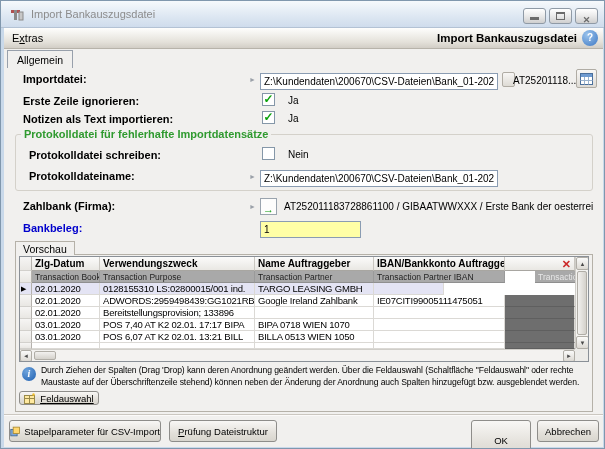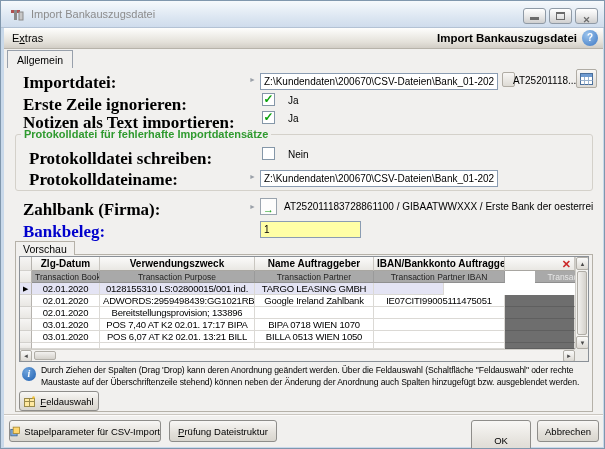--- a/index.html
+++ b/index.html
@@ -30,21 +30,21 @@
 
   
   .tabline { position:absolute; left:3px; top:66px; width:599px; height:1px; background:#98a0ab; }
   .tab { position:absolute; font-size:10.5px; padding:3px 9px 0; height:18px; }
   .tab.active { left:6px; top:49px; background:#f1f0ee; border:1px solid #98a0ab; border-bottom:none; z-index:3; }
   .tab.inactive { left:69px; top:51px; height:16px; background:linear-gradient(#f6f5f3,#e2dfd9); border:1px solid #aaa69e; border-bottom:none; padding-top:2px; }
   .tabpage { position:absolute; left:3px; top:48px; width:599px; height:398px; background:#f1f0ee; z-index:1; }
 
   
   .abs { position:absolute; z-index:2; }
-  .lbl { font-size:17px; font-weight:bold; color:#000; white-space:nowrap;font-family:Liberation Serif, serif; }
+  .lbl { font-size:11px; font-weight:bold; color:#000; white-space:nowrap; }
   .lbl.blue { color:#0000cc; }
   .pfx { font-size:7px; color:#9aa0a8; }
   .fld { border:1px solid #8a9cb2; background:#fff; font-size:10px; font-family:"Liberation Sans",sans-serif;
     padding:0 3px; white-space:nowrap; overflow:hidden; line-height:15px; }
   input.fld { width:100%; height:100%; }
   .fld.yellow { background:#ffffa6; }
   .smallbtn { border:1px solid #b0aca4; background:linear-gradient(#f8f7f5,#dedbd5); border-radius:2px; }
   .checkbox { width:13px; height:13px; background:#fff; border:1px solid #8597a8; text-align:center; }
   .checkmark { display:block; color:#0aa20a; font-size:12px; font-weight:bold; line-height:11px; }
   .cbtext { font-size:10px; color:#000; }
@@ -55,21 +55,21 @@
   .goto-arrow { color:#0a9a0a; font-size:11px; font-weight:bold; line-height:15px; }
 
   
   .vtab { background:#f1f0ee; border:1px solid #b5b1a8; border-bottom:none; font-size:10.5px; padding:1px 7px 0; z-index:4; }
   .vpanel { border:1px solid #b5b1a8; background:#f1f0ee; }
 
   
   .grid { border:1px solid #8a9097; background:#fff; overflow:hidden; }
   .grid-rows { position:absolute; left:0; top:0; right:13px; bottom:12px; overflow:hidden; background:#fff; }
   .g-row { display:flex; width:555px; }
-  .gcell { flex:none; padding:0 3px; white-space:nowrap; overflow:hidden;text-align:center; }
+  .gcell { flex:none; padding:0 3px; white-space:nowrap; overflow:hidden; }
   .g-h { height:14px; line-height:14px; font-size:10px; font-weight:bold;
     background:linear-gradient(#fbfbfa,#e9e7e3); border-right:1px solid #c9c6c0; border-bottom:1px solid #a8a6a1; }
   .g-h-x { position:relative; }
   .redx { position:absolute; right:3px; top:0; color:#cc2a2a; font-size:11px; font-weight:bold; line-height:14px; }
   .g-s { height:12px; line-height:12px; font-size:8.5px; color:#1f1f1f;
     background:#a9a9a9; border-right:1px solid #9a9a9a; border-bottom:1px solid #8f8f8f; }
   .g-s-last { color:#e6e6e6;margin-left:30px; }
   .g-c { height:12px; line-height:12px; font-size:9.5px; letter-spacing:-0.2px; background:#fff;
     border-right:1px solid #dbd9d5; border-bottom:1px solid #dbd9d5; }
   .g-gut { background:linear-gradient(#f6f5f4,#e9e7e3); border-right:1px solid #b5b2ad; border-bottom:1px solid #d2d0cc;
@@ -264,21 +264,21 @@
       <span class="sb-btn sb-h" style="left:0;">◄</span>
       <span class="hthumb"></span>
       <span class="sb-btn sb-h" style="right:0;">►</span>
     </div>
     <span class="sb-corner"></span>
   </div>
 
   <span class="abs info-icon" style="left:21px;top:366px;width:14px;height:14px;">i</span>
   <div class="abs info-text" style="left:40px;top:364px;width:550px;">Durch Ziehen der Spalten (Drag 'Drop) kann deren Anordnung geändert werden. Über die Feldauswahl (Schaltfläche "Feldauswahl" oder rechte Maustaste auf der Überschriftenzeile stehend) können neben der Änderung der Anordnung auch Spalten hinzugefügt bzw. ausgeblendet werden.</div>
 
-  <div class="abs btn" style="left:18px;top:390px;width:80px;height:20px;">
+  <div class="abs btn" style="left:18px;top:390px;width:80px;height:14px;text-decoration:underline;">
     <svg class="icon-svg" width="12" height="11" viewBox="0 0 12 11">
       <rect x="0.5" y="2.5" width="10" height="8" fill="#ffe9a0" stroke="#9a8a4a"></rect>
       <line x1="0.5" y1="5.5" x2="10.5" y2="5.5" stroke="#9a8a4a"></line>
       <line x1="5.5" y1="3" x2="5.5" y2="10.5" stroke="#9a8a4a"></line>
       <circle cx="9.5" cy="1.5" r="1.2" fill="#f0c030"></circle>
     </svg>
     <span><u>F</u>eldauswahl</span>
   </div>
 
   <div class="footer-sep"></div>

